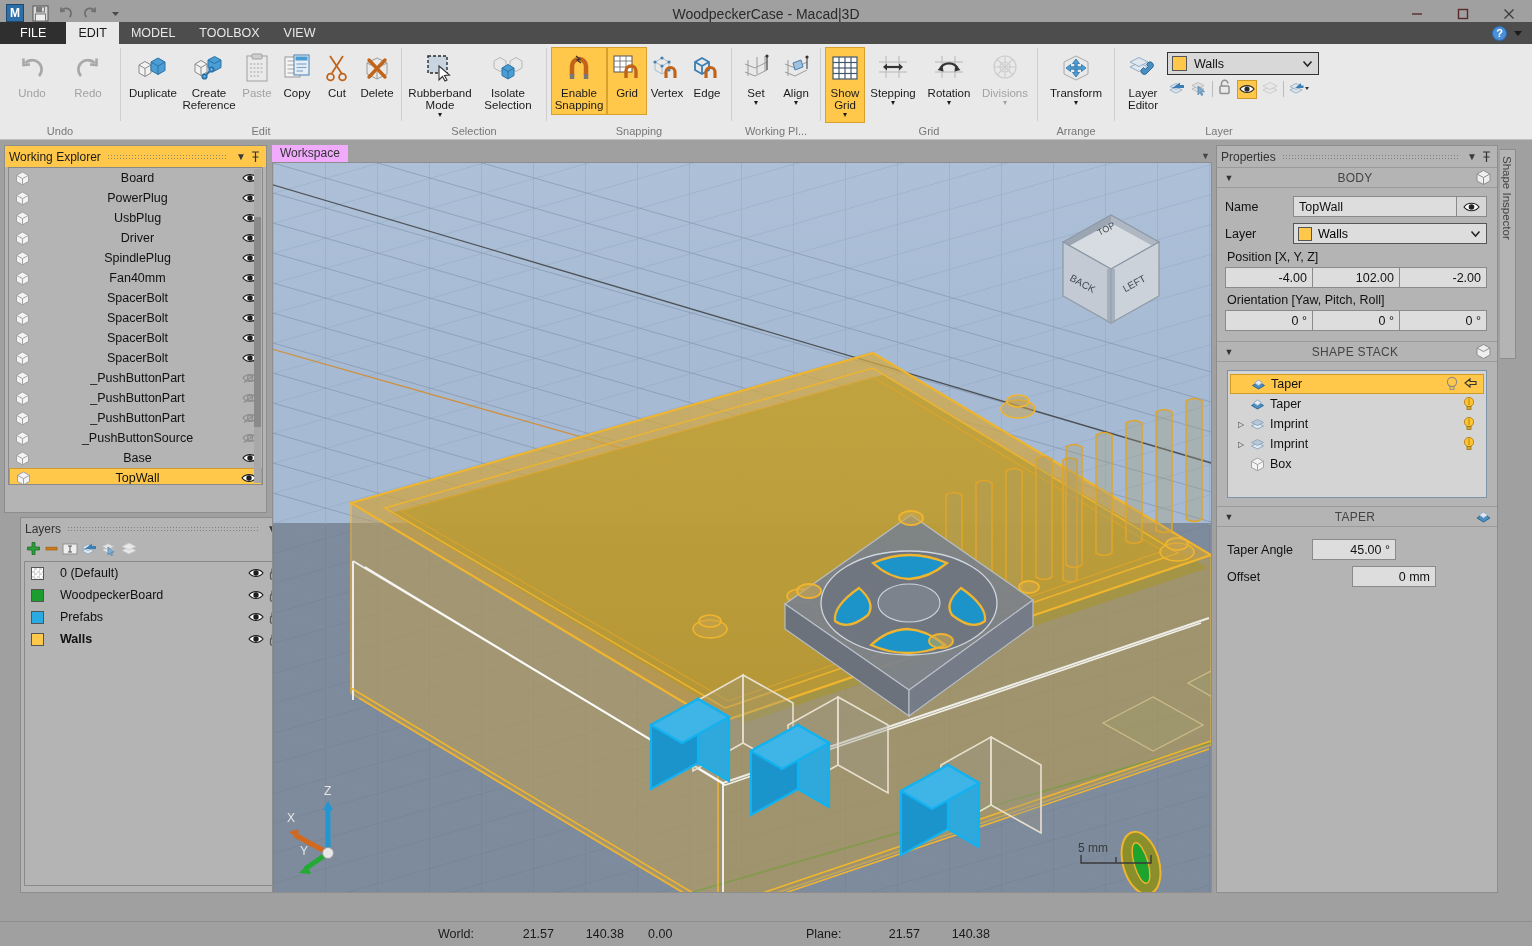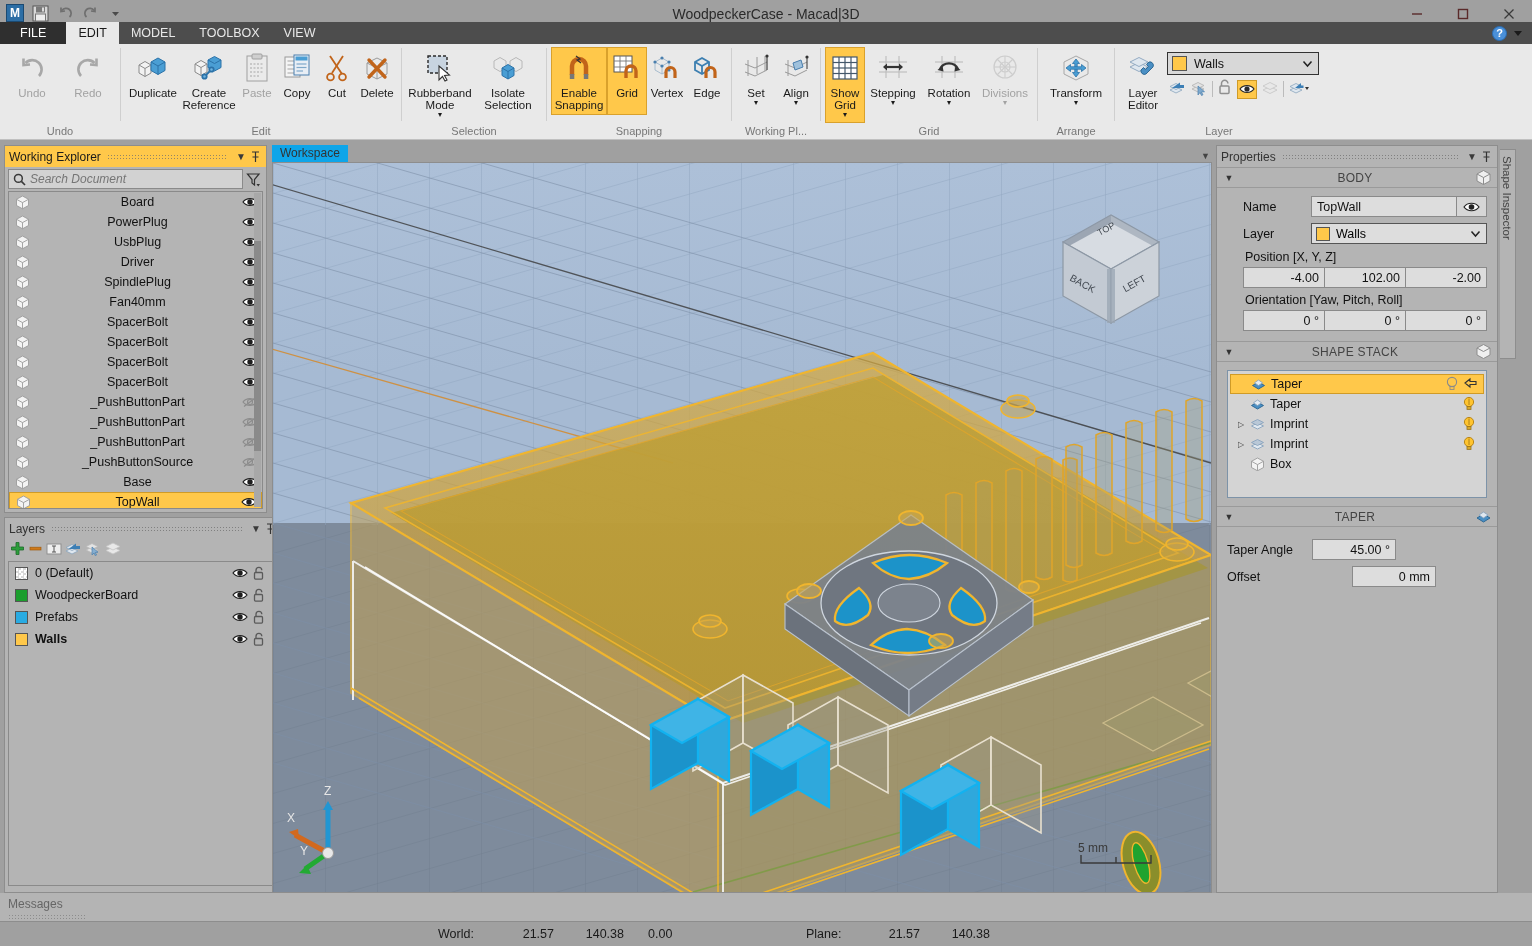--- a/index.html
+++ b/index.html
@@ -79,37 +79,37 @@
   .trow { display:flex; align-items:center; height:20px; padding:0 2px 0 6px; font-size:12.5px; color:#111; }
   .trow.sel { background:#ffc84a; border:1px solid #d09b27; }
   .trow .tname { flex:1; margin-left:5px;text-align:center; }
   .eye { width:20px; display:flex; align-items:center; justify-content:center; }
   .scrollv { position:absolute; right:1px; top:1px; width:7px; bottom:1px; background:#a8a8a8; }
   .scrollv i { position:absolute; left:0; width:7px; background:#8a8a8a; display:block; }
 
   .ltools { display:flex; align-items:center; gap:3px; height:22px; padding:0 5px; background:#b4b4b4; }
   .lrow { display:flex; align-items:center; height:22px; padding:0 4px 0 6px; font-size:12.5px; color:#111; }
   .swatch { width:13px; height:13px; border:1px solid #555; margin-right:7px; }
-  .lrow .lname { flex:1; }
+  .lrow .lname { flex:1;margin-left:9px; }
   .lrow .ic2 { width:19px; display:flex; align-items:center; justify-content:center; }
 
   
   .vpwrap { position:absolute; left:272px; top:4px; width:940px; height:748px; }
   .vptabrow { height:17px; display:flex; align-items:flex-end; position:relative; }
-  .vptab { height:17px; line-height:16px; padding:0 8px; font-size:12px; background:#0ea5e9; color:#333; }
+  .vptab { height:17px; line-height:16px; padding:0 8px; font-size:12px; background:#f0abfc; color:#333; }
   .vptabbtn { position:absolute; right:2px; bottom:1px; font-size:9px; color:#444; }
   .viewport { position:absolute; left:0; top:17px; width:940px; height:731px; overflow:hidden;
               border:1px solid #8d8d8d; background:#7e8b9c; }
 
   
   .rightdock { position:absolute; left:1216px; top:4px; width:300px; height:748px; }
   .sec-hdr { height:21px; display:flex; align-items:center; background:#b4b4b4; border-bottom:1px solid #9a9a9a;
              font-size:12px; color:#444; letter-spacing:.3px; }
   .sec-hdr .st { flex:1; text-align:center; }
-  .sec-body { background:#b4b4b4; padding:8px 10px 10px 26px; }
+  .sec-body { background:#b4b4b4; padding:8px 10px 10px 8px; }
   .frow { display:flex; align-items:center; margin-bottom:6px; }
   .flabel { width:68px; font-size:12.5px; color:#111; }
   .fin { flex:1; height:21px; background:#ddd; border:1px solid #8a8a8a; font-size:12.5px; color:#111;
          display:flex; align-items:center; padding:0 5px; }
   .fin.right { justify-content:flex-end; }
   .grp-lbl { font-size:12.5px; color:#111; margin:5px 0 3px 2px; }
   .triple { display:flex; gap:0; }
   .triple .fin { flex:1; border-right:0; justify-content:flex-end; }
   .triple .fin:last-child { border-right:1px solid #8a8a8a; }
   .ddsel { flex:1; height:21px; background:#ddd; border:1px solid #555; display:flex; align-items:center;
@@ -676,35 +676,20 @@
         <div class="panel-hdr accent">
           <span class="hdr-title">Working Explorer</span>
           <span class="hdr-dots"></span>
           <span class="hdr-btn">▼</span>
           <span class="hdr-btn">
             <svg width="11" height="12" viewBox="0 0 11 12">
                 <path d="M2 1 h7 M5.5 1 v5 M2.5 6 h6 M5.5 6 v5" stroke="#333" stroke-width="1.2" fill="none"></path>
               </svg>
           </span>
         </div>
-        <div class="searchrow">
-          <div class="searchbox">
-            <svg width="13" height="13" viewBox="0 0 13 13">
-                <circle cx="5.4" cy="5.4" r="3.9" fill="none" stroke="#3a3a3a" stroke-width="1.5"></circle>
-                <line x1="8.4" y1="8.4" x2="12" y2="12" stroke="#3a3a3a" stroke-width="1.7"></line>
-              </svg>
-            <input placeholder="Search Document" style="">
-          </div>
-          <span class="funnel">
-            <svg width="15" height="15" viewBox="0 0 15 15">
-                <path d="M1.5 2 L13 2 L8.5 7.5 L8.5 13 L6 11 L6 7.5 Z" fill="none" stroke="#333" stroke-width="1.2"></path>
-                <path d="M10.5 12 L14 12 L12.2 14.4 Z" fill="#333"></path>
-              </svg>
-          </span>
-        </div>
         <div class="treebox" style="height:318px;">
           <div>
               <div class="trow">
                 <svg width="15" height="15" viewBox="0 0 15 15">
                   <g fill="#f3f3f3" stroke="#9b9b9b" stroke-width="0.9">
                     <path d="M1.5 4.3 L7.5 1 L13.5 4.3 L13.5 10.5 L7.5 13.8 L1.5 10.5 Z"></path>
                     <path d="M1.5 4.3 L7.5 7.6 L13.5 4.3" fill="none"></path>
                     <path d="M7.5 7.6 L7.5 13.8" fill="none"></path>
                   </g>
                 </svg>
@@ -960,21 +945,21 @@
                   </svg>
                 </span>
               </div>
             </div>
           <div class="scrollv">
               <i style="top:48px;height:210px;"></i>
             </div>
         </div>
       </div>
 
-      <div class="panel" style="position:absolute; left:4px; top:372px; width:292px; height:376px;">
+      <div class="panel" style="position:absolute; left:20px; top:372px; width:292px; height:376px;">
         <div class="panel-hdr plain">
           <span class="hdr-title">Layers</span>
           <span class="hdr-dots"></span>
           <span class="hdr-btn">▼</span>
           <span class="hdr-btn">
             <svg width="11" height="12" viewBox="0 0 11 12">
                 <path d="M2 1 h7 M5.5 1 v5 M2.5 6 h6 M5.5 6 v5" stroke="#333" stroke-width="1.2" fill="none"></path>
               </svg>
           </span>
           <span class="hdr-btn">
@@ -1507,24 +1492,20 @@
           </div>
         </div>
       </div>
 
       <div class="sideTab">
         <span>Shape Inspector</span>
       </div>
     </div>
   </div>
 
-  <div class="msgpanel">
-    <span class="msglbl">Messages</span>
-    <span class="msgdots"></span>
-  </div>
   <div class="statusbar">
     <span class="st-lbl" style="left:438px;">World:</span>
     <span class="st-lbl" style="left:508px; width:46px; text-align:right;">21.57</span>
     <span class="st-lbl" style="left:572px; width:52px; text-align:right;">140.38</span>
     <span class="st-lbl" style="left:648px; width:38px; ">0.00</span>
     <span class="st-lbl" style="left:806px;">Plane:</span>
     <span class="st-lbl" style="left:874px; width:46px; text-align:right;">21.57</span>
     <span class="st-lbl" style="left:938px; width:52px; text-align:right;">140.38</span>
   </div>
 </div>

